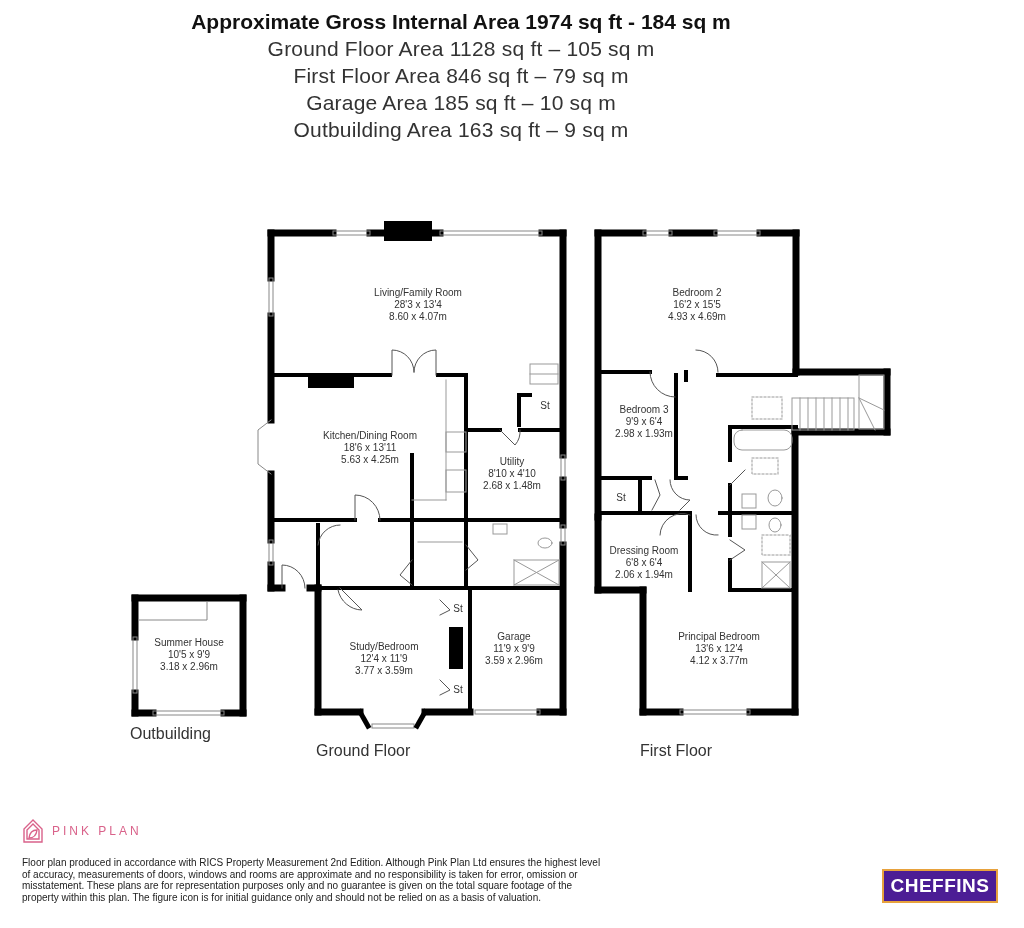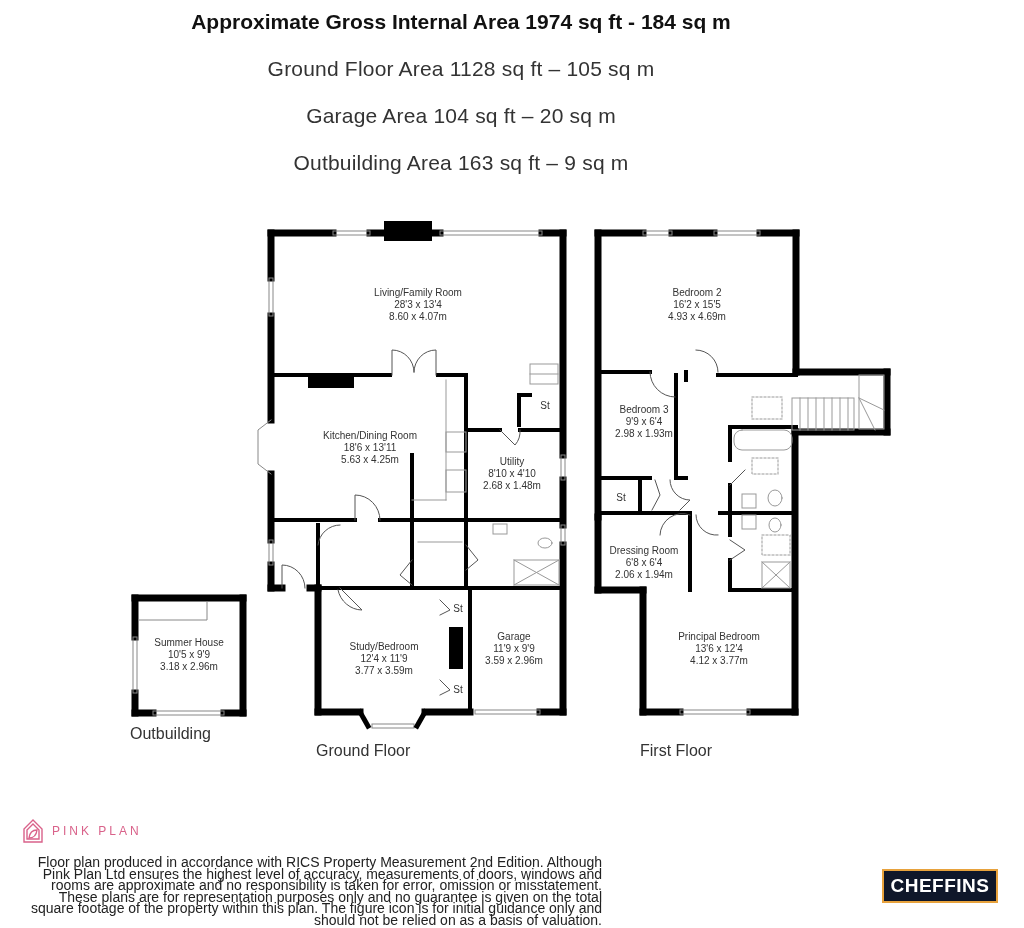--- a/index.html
+++ b/index.html
@@ -1,35 +1,36 @@
 <!DOCTYPE html>
 <html><head>
 <meta charset="utf-8">
 <style>
   html, body { margin:0; padding:0; background:#ffffff; }
   body { width:1024px; height:928px; position:relative; overflow:hidden; font-family:"Liberation Sans", sans-serif; color:#222; }
   .header { position:absolute; left:0; top:8px; width:922px; text-align:center; }
   .header .bold { font-weight:bold; font-size:21px; line-height:27px; color:#111; }
-  .header .line { font-size:21px; line-height:27px; color:#333; letter-spacing:0.2px;margin-top:20px; }
+  .header .line { font-size:21px; line-height:27px; color:#333; letter-spacing:0.2px; }
   svg.plan { position:absolute; left:0; top:0; }
   .room-label { font-family:"Liberation Sans", sans-serif; font-size:10px; fill:#333; text-anchor:middle; }
   .floor-label { font-family:"Liberation Sans", sans-serif; font-size:16px; fill:#333; }
   .st { font-family:"Liberation Sans", sans-serif; font-size:10px; fill:#333; text-anchor:middle; }
   .brand { position:absolute; left:22px; top:818px; display:flex; align-items:center; gap:8px; }
   .brand-name { color:#d9628a; font-size:12px; letter-spacing:3px; }
-  .disclaimer { position:absolute; left:22px; top:857px; width:580px; font-size:14px; line-height:11.5px; color:#222;text-align:right; }
-  .cheffins { position:absolute; left:882px; top:869px; width:116px; height:34px; background:#0f172a; border:2px solid #e7a23d; box-sizing:border-box; display:flex; align-items:center; justify-content:center; color:#fff; font-weight:bold; font-size:19px; letter-spacing:0.5px; }
+  .disclaimer { position:absolute; left:22px; top:857px; width:580px; font-size:10px; line-height:11.5px; color:#222; }
+  .cheffins { position:absolute; left:882px; top:869px; width:116px; height:34px; background:#4c1d95; border:2px solid #e7a23d; box-sizing:border-box; display:flex; align-items:center; justify-content:center; color:#fff; font-weight:bold; font-size:19px; letter-spacing:0.5px; }
 </style>
 </head>
 <body>
 
 <div class="header">
   <div class="bold">Approximate Gross Internal Area 1974 sq ft - 184 sq m</div>
   <div class="line">Ground Floor Area 1128 sq ft – 105 sq m</div>
-  <div class="line">Garage Area 104 sq ft – 20 sq m</div>
+  <div class="line">First Floor Area 846 sq ft – 79 sq m</div>
+  <div class="line">Garage Area 185 sq ft – 10 sq m</div>
   <div class="line">Outbuilding Area 163 sq ft – 9 sq m</div>
 </div>
 
 <svg class="plan" width="1024" height="800" viewBox="0 0 1024 800">
   <g fill="none" stroke="#000" stroke-linecap="square">
 
     <g stroke-width="7">
 
       <line x1="271" y1="233" x2="333" y2="233"></line>
       <line x1="370" y1="233" x2="440" y2="233"></line>

